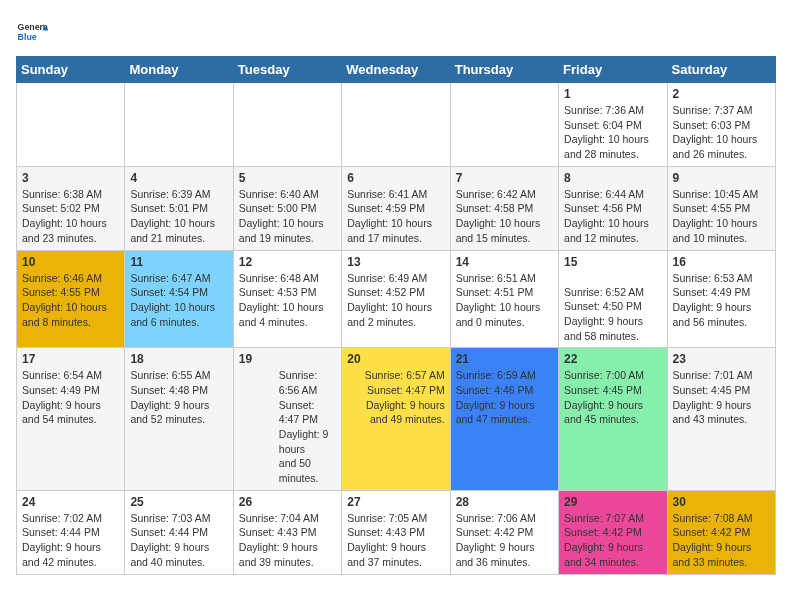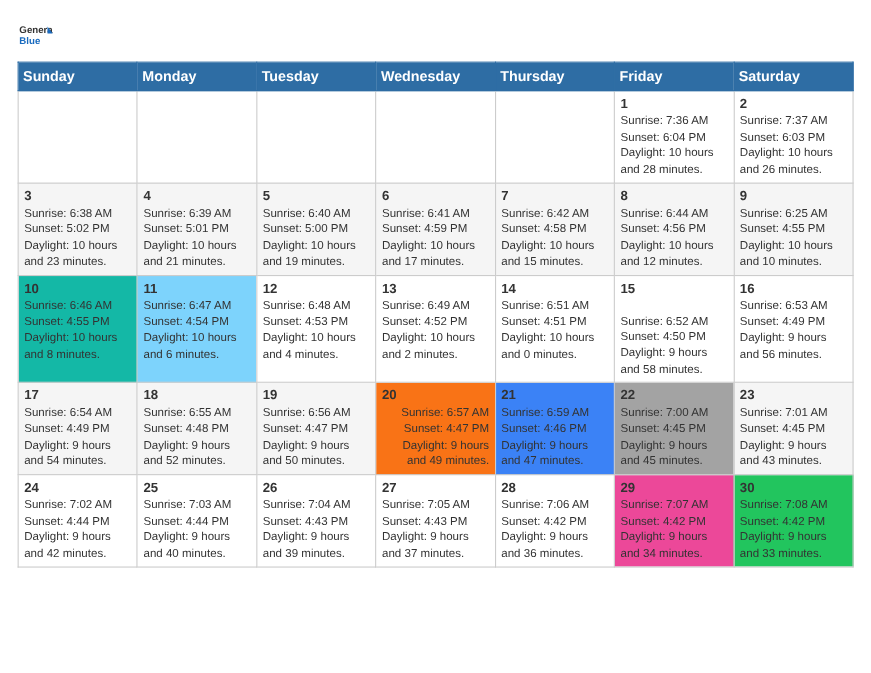--- a/index.html
+++ b/index.html
@@ -171,28 +171,28 @@
         </td>
         <td style="background: rgb(245, 245, 245);">
           <span class="day-num">8</span>
           <div class="day-info" style="white-space: pre-line;">Sunrise: 6:44 AM
 Sunset: 4:56 PM
 Daylight: 10 hours
 and 12 minutes.</div>
         </td>
         <td style="background: rgb(245, 245, 245);">
           <span class="day-num">9</span>
-          <div class="day-info" style="white-space: pre-line;">Sunrise: 6:25 AM
+          <div class="day-info" style="white-space: pre-line;">Sunrise: 10:45 AM
 Sunset: 4:55 PM
 Daylight: 10 hours
 and 10 minutes.</div>
         </td>
       </tr>
       <tr>
-        <td style="background: #14b8a6;">
+        <td style="background: #eab308;">
           <span class="day-num">10</span>
           <div class="day-info" style="white-space: pre-line;">Sunrise: 6:46 AM
 Sunset: 4:55 PM
 Daylight: 10 hours
 and 8 minutes.</div>
         </td>
         <td style="background: #7dd3fc;">
           <span class="day-num">11</span>
           <div class="day-info" style="white-space: pre-line;">Sunrise: 6:47 AM
 Sunset: 4:54 PM
@@ -245,40 +245,40 @@
         </td>
         <td style="background: rgb(245, 245, 245);">
           <span class="day-num">18</span>
           <div class="day-info" style="white-space: pre-line;">Sunrise: 6:55 AM
 Sunset: 4:48 PM
 Daylight: 9 hours
 and 52 minutes.</div>
         </td>
         <td style="background: rgb(245, 245, 245);">
           <span class="day-num">19</span>
-          <div class="day-info" style="white-space: pre-line;">Sunrise: 6:56 AM
+          <div class="day-info" style="white-space: pre-line; margin-left: 40px;">Sunrise: 6:56 AM
 Sunset: 4:47 PM
 Daylight: 9 hours
 and 50 minutes.</div>
         </td>
-        <td style="background: #f97316; margin-top: 48px;">
+        <td style="background: #fde047; margin-top: 48px;">
           <span class="day-num">20</span>
           <div class="day-info" style="white-space: pre-line; text-align: right;">Sunrise: 6:57 AM
 Sunset: 4:47 PM
 Daylight: 9 hours
 and 49 minutes.</div>
         </td>
         <td style="background: #3b82f6;">
           <span class="day-num">21</span>
           <div class="day-info" style="white-space: pre-line;">Sunrise: 6:59 AM
 Sunset: 4:46 PM
 Daylight: 9 hours
 and 47 minutes.</div>
         </td>
-        <td style="background: #a3a3a3; margin-top: 18px;">
+        <td style="background: #86efac; margin-top: 18px;">
           <span class="day-num">22</span>
           <div class="day-info" style="white-space: pre-line;">Sunrise: 7:00 AM
 Sunset: 4:45 PM
 Daylight: 9 hours
 and 45 minutes.</div>
         </td>
         <td style="background: rgb(245, 245, 245);">
           <span class="day-num">23</span>
           <div class="day-info" style="white-space: pre-line;">Sunrise: 7:01 AM
 Sunset: 4:45 PM
@@ -322,21 +322,21 @@
 Daylight: 9 hours
 and 36 minutes.</div>
         </td>
         <td style="background: #ec4899; margin-top: 28px;">
           <span class="day-num">29</span>
           <div class="day-info" style="white-space: pre-line;">Sunrise: 7:07 AM
 Sunset: 4:42 PM
 Daylight: 9 hours
 and 34 minutes.</div>
         </td>
-        <td style="background: #22c55e;">
+        <td style="background: #eab308;">
           <span class="day-num">30</span>
           <div class="day-info" style="white-space: pre-line;">Sunrise: 7:08 AM
 Sunset: 4:42 PM
 Daylight: 9 hours
 and 33 minutes.</div>
         </td>
       </tr>
     </tbody>
 </table>
 

